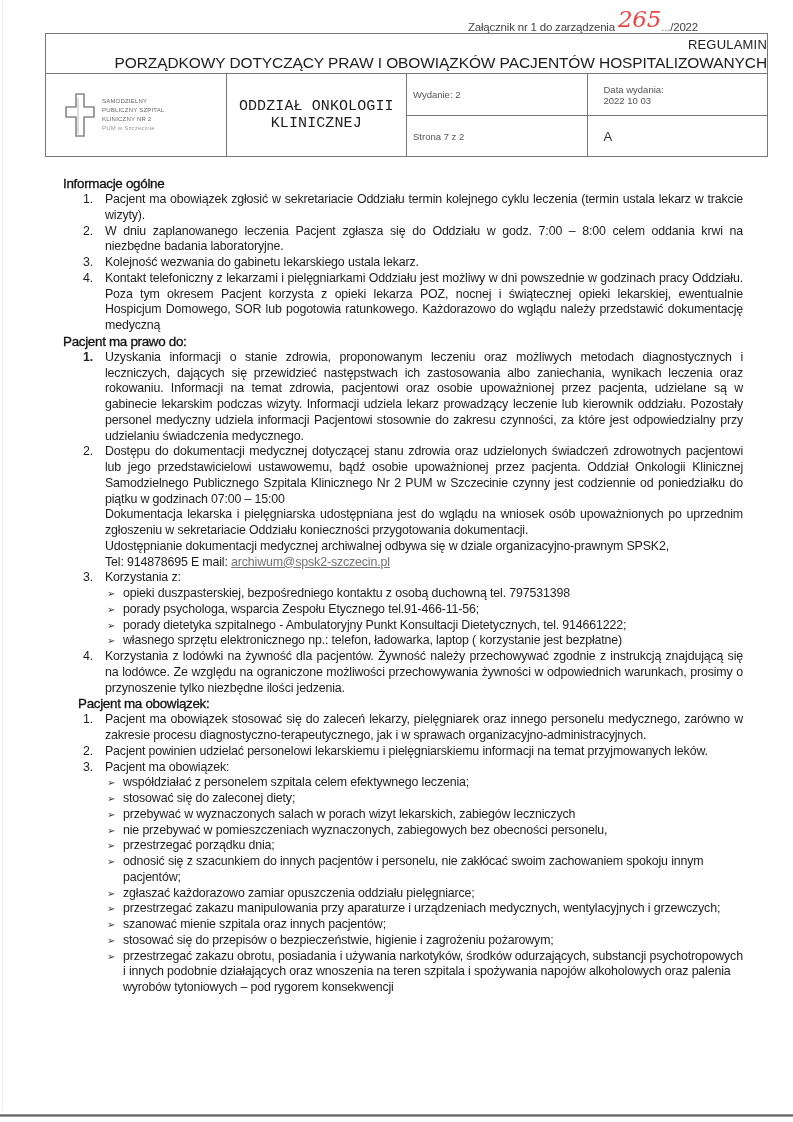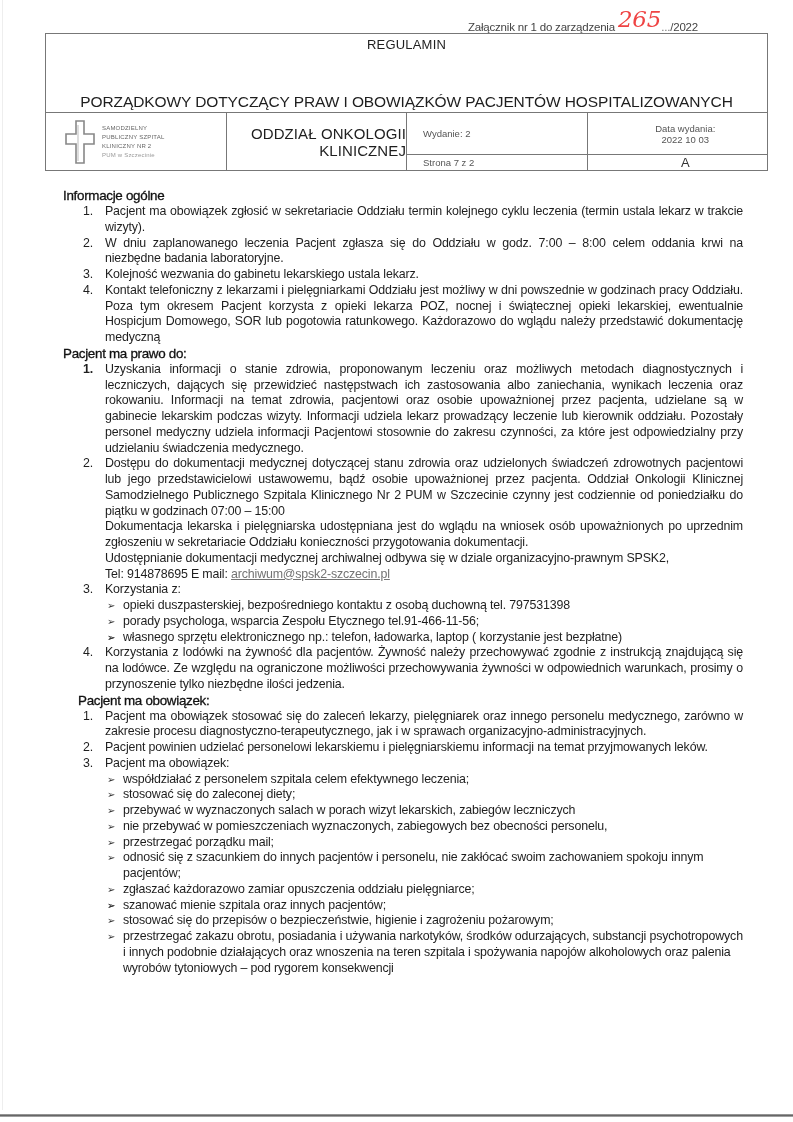--- a/index.html
+++ b/index.html
@@ -19,34 +19,34 @@
     font-family: "DejaVu Serif", serif; font-style: italic; font-size: 23px;
     color: #ef4444; display: inline-block; transform: translateY(-4px);
   }
   .annex .dots { color:#777; }
 
   table.header {
     position: absolute; left: 45px; top: 33px; width: 723px; height: 124px;
     border-collapse: collapse; table-layout: fixed;
   }
   table.header td { border: 1px solid #777; vertical-align: middle; }
-  .title-cell { text-align: center; height: 40px; padding-top: 3px; }
+  .title-cell { text-align: right; height: 40px; padding-top: 3px; }
   .title-cell .t1 { font-size: 13px; letter-spacing: 0.2px; line-height: 16px; }
-  .title-cell .t2 { font-size: 15.5px; letter-spacing: -0.1px; line-height: 20px; margin-top: 39px; }
+  .title-cell .t2 { font-size: 15.5px; letter-spacing: -0.1px; line-height: 20px; }
   .logo-cell { width: 170px; }
   .logo-wrap { display: flex; align-items: center; padding-left: 18px; }
   .logo-text { font-size: 6px; line-height: 9px; color: #666; margin-left: 6px; letter-spacing: 0.2px; }
   .logo-text .small { color: #999; }
-  .dept-cell { text-align: right; font-size: 15px; letter-spacing: 0.1px; }
-  .meta-cell { width: 90px; font-size: 9.5px; color: #555; padding-left: 16px; }
-  .meta-cell.right { width: 103px; text-align: center; padding-left: 16px; }
+  .dept-cell { text-align: center; font-size: 15px; letter-spacing: 0.1px; font-family: Liberation Mono, monospace; }
+  .meta-cell { width: 90px; font-size: 9.5px; color: #555; padding-left: 6px; }
+  .meta-cell.right { width: 103px; text-align: left; padding-left: 16px; }
   .rev { font-size: 13px; color: #333; }
 
   .content {
-    position: absolute; left: 63px; top: 188px; width: 680px;
+    position: absolute; left: 63px; top: 176px; width: 680px;
     font-size: 12.4px; line-height: 15.75px; letter-spacing: -0.15px;
   }
   h2.sec { font-size: 13.4px; font-weight: normal; font-family: "Liberation Sans", sans-serif; letter-spacing: -0.3px; line-height: 16px; color:#111; -webkit-text-stroke: 0.3px #111; }
   .sec.indent { margin-left: 15px; }
   ol.items { list-style: none; margin-left: 20px; }
   ol.items > li { position: relative; padding-left: 22px; text-align: justify; }
   ol.items > li .num { position: absolute; left: 0; top: 0; width: 14px; }
   ol.items > li .num.bold { font-weight: bold; }
   ul.arrows { list-style: none; margin-left: 0; }
   ul.arrows > li { position: relative; padding-left: 18px; text-align: left; }
@@ -127,44 +127,44 @@
           <span class="num">2.</span>
         <span class="p">Dostępu do dokumentacji medycznej dotyczącej stanu zdrowia oraz udzielonych świadczeń zdrowotnych pacjentowi lub jego przedstawicielowi ustawowemu, bądź osobie upoważnionej przez pacjenta. Oddział Onkologii Klinicznej Samodzielnego Publicznego Szpitala Klinicznego Nr 2 PUM w Szczecinie czynny jest codziennie od poniedziałku do piątku w godzinach 07:00 – 15:00</span>
         <span class="p">Dokumentacja lekarska i pielęgniarska udostępniana jest do wglądu na wniosek osób upoważnionych po uprzednim zgłoszeniu w sekretariacie Oddziału konieczności przygotowania dokumentacji.</span>
         <span class="p">Udostępnianie dokumentacji medycznej archiwalnej odbywa się w dziale organizacyjno-prawnym SPSK2,</span>
         <span class="p"><span>Tel: 914878695 E mail: </span><a class="mail">archiwum@spsk2-szczecin.pl</a></span>
       </li>
       <li><span class="num">3.</span><span>Korzystania z:</span>
         <ul class="arrows">
           <li><span class="arr">➢</span><span>opieki duszpasterskiej, bezpośredniego kontaktu z osobą duchowną   tel. 797531398</span></li>
           <li><span class="arr">➢</span><span>porady psychologa, wsparcia Zespołu Etycznego tel.91-466-11-56;</span></li>
-          <li><span class="arr">➢</span></li>
+          <li><span class="arr">➢</span><span>porady dietetyka szpitalnego - Ambulatoryjny Punkt Konsultacji Dietetycznych, tel. 914661222;</span></li>
           <li><span class="arr">➢</span><span>własnego sprzętu elektronicznego np.: telefon, ładowarka, laptop ( korzystanie jest bezpłatne)</span></li>
         </ul>
       </li>
       <li>
           <span class="num">4.</span>
         <span class="p">Korzystania z lodówki na żywność dla pacjentów. Żywność należy przechowywać zgodnie z instrukcją znajdującą się na lodówce. Ze względu na ograniczone możliwości przechowywania żywności w odpowiednich warunkach, prosimy o przynoszenie tylko niezbędne ilości jedzenia.</span>
       </li>
     </ol>
 
     <h2 class="sec indent">Pacjent ma obowiązek:</h2>
     <ol class="items">
       <li><span class="num">1.</span><span>Pacjent ma obowiązek stosować się do zaleceń lekarzy, pielęgniarek oraz innego personelu medycznego, zarówno w zakresie procesu diagnostyczno-terapeutycznego, jak i w sprawach organizacyjno-administracyjnych.</span></li>
       <li><span class="num">2.</span><span>Pacjent powinien udzielać personelowi lekarskiemu i pielęgniarskiemu informacji na temat przyjmowanych leków.</span></li>
       <li><span class="num">3.</span><span>Pacjent ma obowiązek:</span>
         <ul class="arrows">
           <li><span class="arr">➢</span><span>współdziałać z personelem szpitala celem efektywnego leczenia;</span></li>
           <li><span class="arr">➢</span><span>stosować się do zaleconej diety;</span></li>
           <li><span class="arr">➢</span><span>przebywać w wyznaczonych salach w porach wizyt lekarskich, zabiegów leczniczych</span></li>
           <li><span class="arr">➢</span><span>nie przebywać w pomieszczeniach wyznaczonych, zabiegowych bez obecności personelu,</span></li>
-          <li><span class="arr">➢</span><span>przestrzegać porządku mail;</span></li>
+          <li><span class="arr">➢</span><span>przestrzegać porządku dnia;</span></li>
           <li><span class="arr">➢</span><span> odnosić się z szacunkiem do innych pacjentów i personelu, nie zakłócać swoim zachowaniem spokoju innym pacjentów;</span></li>
           <li><span class="arr">➢</span><span>zgłaszać każdorazowo zamiar opuszczenia oddziału pielęgniarce;</span></li>
-          <li><span class="arr">➢</span></li>
+          <li><span class="arr">➢</span><span>przestrzegać zakazu manipulowania przy aparaturze i urządzeniach medycznych, wentylacyjnych i grzewczych;</span></li>
           <li><span class="arr">➢</span><span>szanować mienie szpitala oraz innych pacjentów;</span></li>
           <li><span class="arr">➢</span><span>stosować się do przepisów o bezpieczeństwie, higienie i zagrożeniu pożarowym;</span></li>
           <li class="just"><span class="arr">➢</span><span>przestrzegać zakazu obrotu, posiadania i używania narkotyków, środków odurzających, substancji psychotropowych i innych podobnie działających oraz wnoszenia na teren szpitala i spożywania napojów alkoholowych oraz palenia wyrobów tytoniowych – pod rygorem konsekwencji</span></li>
         </ul>
       </li>
     </ol>
   </div>
 
   <div class="bottom-rule"></div>
 </div>

